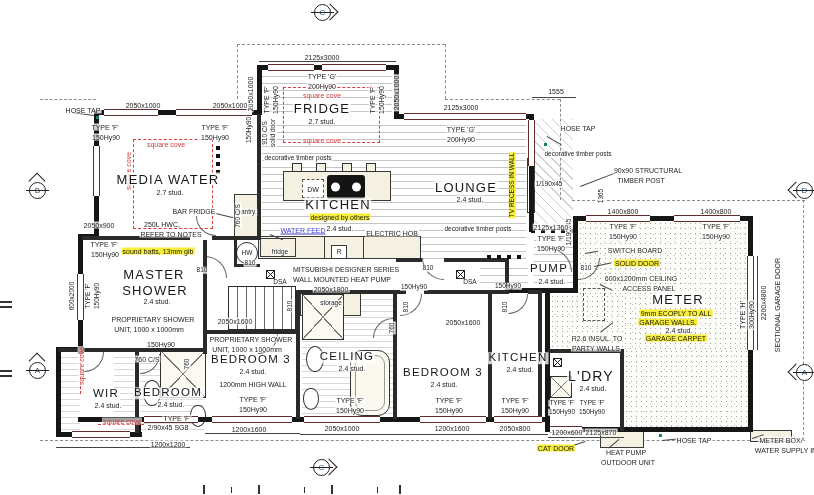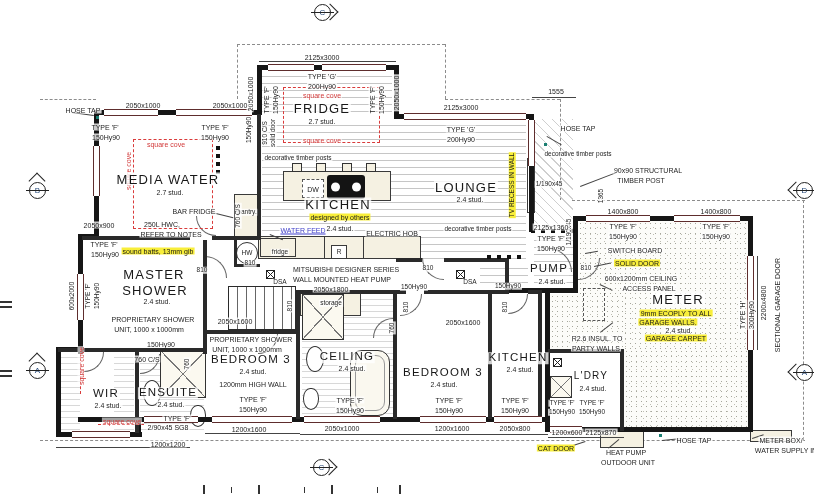--- a/index.html
+++ b/index.html
@@ -296,21 +296,21 @@
     <span class="lbl hl" style="left: 676px; top: 313px; font-size: 7px;">9mm ECOPLY TO ALL</span>
     <span class="lbl hl" style="left: 668px; top: 322px; font-size: 7px;">GARAGE WALLS.</span>
     <span class="lbl" style="left: 679px; top: 330px; font-size: 7px;">2.4 stud.</span>
     <span class="lbl hl" style="left: 676px; top: 338px; font-size: 7px;">GARAGE CARPET</span>
     <span class="lbl" style="left: 597px; top: 338px; font-size: 7px;">R2.6 INSUL. TO</span>
     <span class="lbl" style="left: 596px; top: 348px; font-size: 7px;">PARTY WALLS</span>
     <span class="lbl rot" style="left: 742px; top: 315px; font-size: 7px;">TYPE 'H'</span>
     <span class="lbl rot" style="left: 751px; top: 315px; font-size: 7px;">300Hy90</span>
     <span class="lbl rot" style="left: 763px; top: 303px; font-size: 7px;">2200x4800</span>
     <span class="lbl rot" style="left: 777px; top: 305px; font-size: 7px;">SECTIONAL GARAGE DOOR</span>
-    <span class="lbl room" style="left: 591px; top: 376px; font-size: 10px;">L'DRY</span>
+    <span class="lbl room" style="left: 591px; top: 376px; font-size: 14px;">L'DRY</span>
     <span class="lbl" style="left: 593px; top: 388px; font-size: 7px;">2.4 stud.</span>
     <span class="lbl" style="left: 562px; top: 403px; font-size: 6.5px;">TYPE 'F'</span>
     <span class="lbl" style="left: 592px; top: 403px; font-size: 6.5px;">TYPE 'F'</span>
     <span class="lbl" style="left: 562px; top: 412px; font-size: 6.5px;">150Hy90</span>
     <span class="lbl" style="left: 592px; top: 412px; font-size: 6.5px;">150Hy90</span>
     <span class="lbl" style="left: 567px; top: 432px; font-size: 7px;">1200x600</span>
     <span class="lbl" style="left: 601px; top: 432px; font-size: 7px;">2125x870</span>
     <span class="lbl hl" style="left: 556px; top: 448px; font-size: 7px;">CAT DOOR</span>
     <span class="lbl" style="left: 626px; top: 452px; font-size: 7px;">HEAT PUMP</span>
     <span class="lbl" style="left: 628px; top: 462px; font-size: 7px;">OUTDOOR UNIT</span>
@@ -379,21 +379,21 @@
     <span class="lbl rot" style="left: 290px; top: 306px; font-size: 6.5px;">810</span>
     <span class="lbl room" style="left: 251px; top: 360px; font-size: 11.5px;">BEDROOM 3</span>
     <span class="lbl" style="left: 253px; top: 371px; font-size: 7px;">2.4 stud.</span>
     <span class="lbl" style="left: 253px; top: 384px; font-size: 7px;">1200mm HIGH WALL</span>
     <span class="lbl" style="left: 253px; top: 399px; font-size: 7px;">TYPE 'F'</span>
     <span class="lbl" style="left: 253px; top: 409px; font-size: 7px;">150Hy90</span>
     <span class="lbl" style="left: 249px; top: 429px; font-size: 7px;">1200x1600</span>
     <span class="lbl rot red" style="left: 81px; top: 366px; font-size: 7px;">square cove</span>
     <span class="lbl room" style="left: 106px; top: 394px; font-size: 11.5px;">WIR</span>
     <span class="lbl" style="left: 108px; top: 405px; font-size: 7px;">2.4 stud.</span>
-    <span class="lbl room" style="left: 168px; top: 393px; font-size: 11.5px;">ENSUITE</span>
+    <span class="lbl room" style="left: 168px; top: 393px; font-size: 11.5px;">BEDROOM</span>
     <span class="lbl" style="left: 171px; top: 404px; font-size: 7px;">2.4 stud.</span>
     <span class="lbl" style="left: 177px; top: 418px; font-size: 7px;">TYPE 'F'</span>
     <span class="lbl" style="left: 168px; top: 427px; font-size: 7px;">2/90x45 SG8</span>
     <span class="lbl red" style="left: 122px; top: 421px; font-size: 7px;">square cove</span>
     <span class="lbl" style="left: 168px; top: 444px; font-size: 7px;">1200x1200</span>
     <span class="lbl" style="left: 331px; top: 303px; font-size: 6.5px;">storage</span>
     <span class="lbl rot" style="left: 392px; top: 328px; font-size: 6.5px;">760</span>
     <span class="lbl rot" style="left: 406px; top: 307px; font-size: 6.5px;">810</span>
     <span class="lbl rot" style="left: 505px; top: 307px; font-size: 6.5px;">810</span>
     <span class="lbl" style="left: 463px; top: 322px; font-size: 7px;">2050x1600</span>

